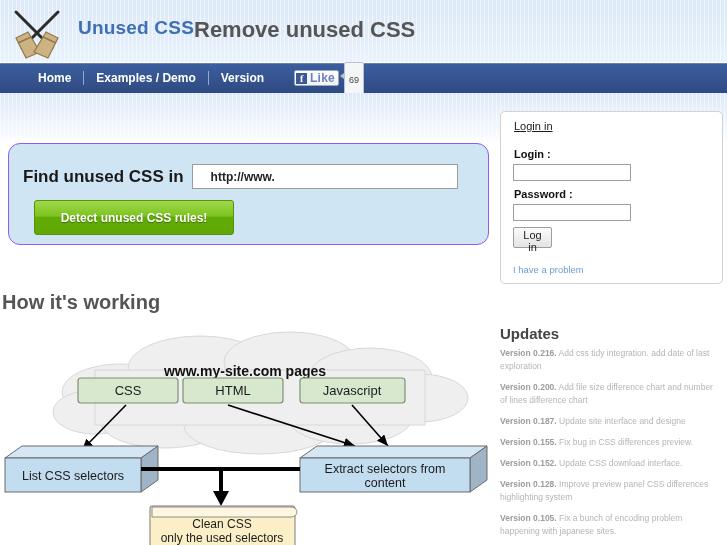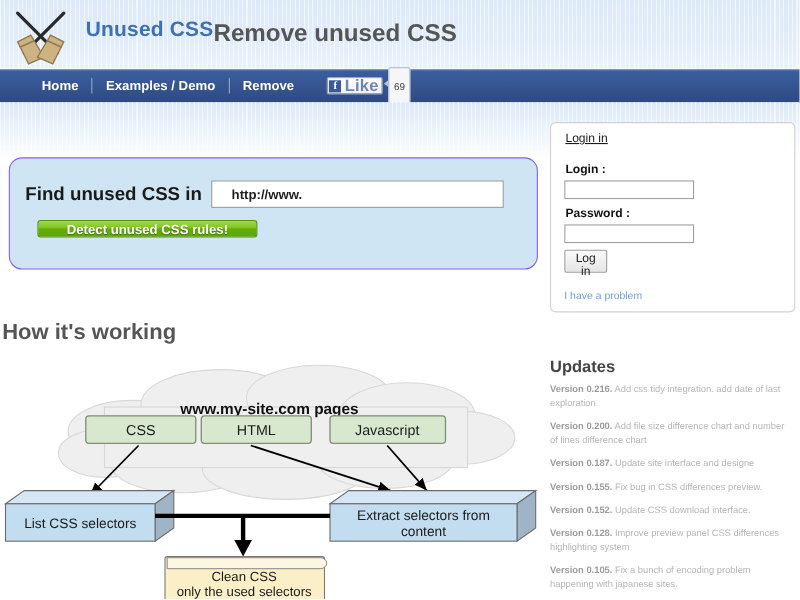--- a/index.html
+++ b/index.html
@@ -103,21 +103,21 @@
     background: #3b5998;
     color: #fff;
     font-family: "Liberation Serif", serif;
     font-weight: bold;
     font-size: 10px;
     line-height: 11px;
     text-align: center;
     margin-right: 3px;
   }
   .fb-label {
-    font-size: 15px;
+    font-size: 12px;
     color: #6a84bd;
     font-weight: bold;
     letter-spacing: .2px;
   }
   .fb-count-wrap {
     position: relative;
     margin-left: 5px;
   }
   .fb-arrow {
     position: absolute;
@@ -181,21 +181,21 @@
     font-family: "Liberation Sans", sans-serif;
     font-size: 12px;
     font-weight: bold;
     color: #222;
     padding: 0 18px;
     outline: none;
   }
   .detect-btn {
     position: absolute;
     left: 25px; top: 56px;
-    width: 200px; height: 16px;
+    width: 200px; height: 35px;
     border: 1px solid #5a9106;
     border-radius: 3px;
     background: linear-gradient(to bottom, #9fd84b 0%, #7ec421 45%, #62ac07 50%, #5fa806 100%);
     color: #ffffff;
     font-size: 12px;
     font-weight: bold;
     text-shadow: 0 1px 1px rgba(0,0,0,0.35);
     cursor: pointer;
     font-family: "Liberation Sans", sans-serif;
   }
@@ -321,21 +321,21 @@
     <div class="site-name">Unused CSS</div>
     <div class="site-tagline">Remove unused CSS</div>
   </div>
 
   <div class="navbar">
     <div class="nav-items">
       <a class="nav-link">Home</a>
       <span class="nav-sep"></span>
       <a class="nav-link">Examples / Demo</a>
       <span class="nav-sep"></span>
-      <a class="nav-link">Remove</a>
+      <a class="nav-link">Version</a>
 
       <div class="fb-like">
         <div class="fb-btn">
           <span class="fb-f">f</span>
           <span class="fb-label">Like</span>
         </div>
         <div class="fb-count-wrap">
           <span class="fb-arrow"></span>
           <span class="fb-count">69</span>
         </div>

